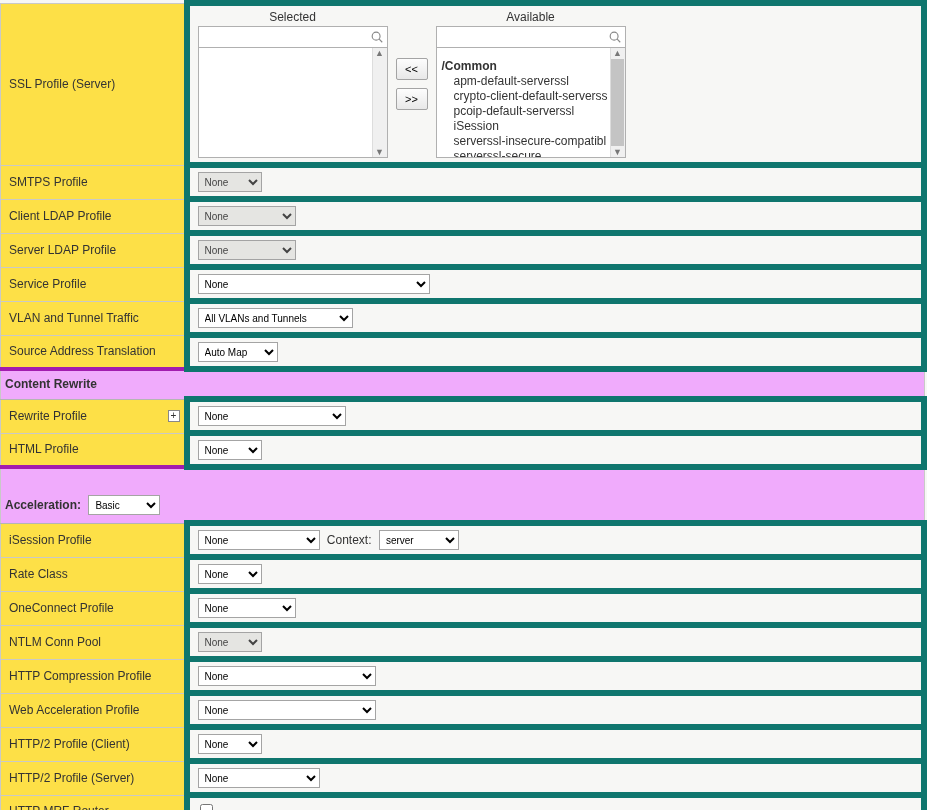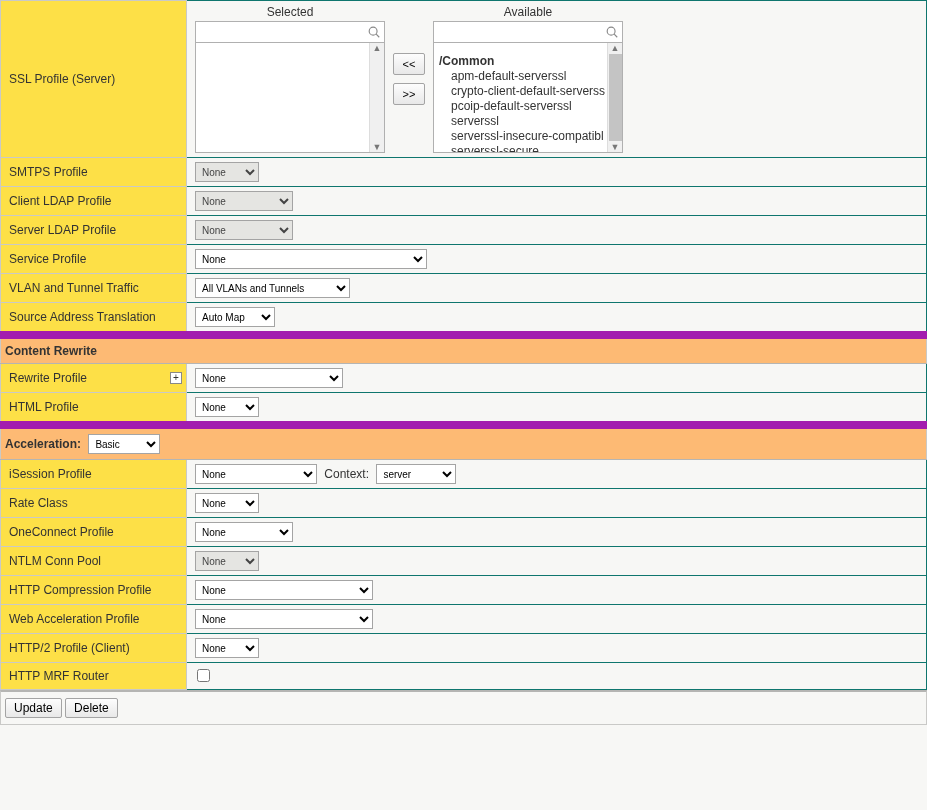--- a/index.html
+++ b/index.html
@@ -20,21 +20,21 @@
   table.form-table td.label-cell {
     width: 186px;
     background: #fde047;
     border: 1px solid #c9c9c7;
     padding: 5px 8px;
     vertical-align: middle;
     position: relative;
   }
   table.form-table td.value-cell {
     background: #f7f7f5;
-    border: 1px solid #0f766e;
+    border: 6px solid #0f766e;
     padding: 4px 8px;
     vertical-align: middle;
   }
   td.ssl-value-cell { padding: 6px 8px; }
   .dual-list { display: flex; align-items: flex-start; gap: 8px; }
   .dual-col { display: flex; flex-direction: column; }
   .dual-header {
     text-align: center;
     font-size: 12px;
     padding-bottom: 2px;
@@ -117,22 +117,22 @@
     transform: translateY(-50%);
     width: 12px; height: 12px;
     border: 1px solid #888;
     background: #fff;
     font-size: 10px;
     line-height: 10px;
     text-align: center;
     cursor: pointer;
   }
   .section-header-row td {
-    background: #fdba74;
-    border-top: 8px solid #a21caf;
+    background: #f0abfc;
+    border-top: 4px solid #a21caf;
     border-bottom: 1px solid #b5b5b3;
     padding: 5px 4px;
     font-weight: bold;
   }
   .section-header-row .plain { font-weight: normal; }
   .context-label { margin: 0 4px; }
   input[type="checkbox"] { margin: 2px; }
   .footer-bar {
     padding: 6px 4px;
     border: 1px solid #c9c9c7;
@@ -196,21 +196,21 @@
                   <circle cx="7" cy="7" r="4.5" fill="none" stroke="#888" stroke-width="1.3"></circle>
                   <line x1="10.5" y1="10.5" x2="14" y2="14" stroke="#888" stroke-width="1.3"></line>
                 </svg>
           </div>
           <div class="list-box">
             <div class="list-content">
               <div class="folder">/Common</div>
               <div class="item">apm-default-serverssl</div>
               <div class="item">crypto-client-default-serverss</div>
               <div class="item">pcoip-default-serverssl</div>
-              <div class="item">serverssl</div>
+              <div class="item">iSession</div>
               <div class="item">serverssl-insecure-compatibl</div>
               <div class="item">serverssl-secure</div>
             </div>
             <div class="scroll-col">
               <span class="scroll-arrow">▲</span>
               <div class="scroll-thumb"></div>
               <span class="scroll-arrow">▼</span>
             </div>
           </div>
         </div>
@@ -254,21 +254,21 @@
     <td class="value-cell"><select class="sel-w145"><option>None</option></select></td>
   </tr>
   <tr>
     <td class="label-cell">HTML Profile</td>
     <td class="value-cell"><select class="sel-w60"><option>None</option></select></td>
   </tr>
 
   <tr class="section-header-row">
     <td colspan="2">
       <span>Acceleration:</span>
-      <select class="sel-basic plain" style="margin-left:4px;"><option>Basic</option></select>
+      <select class="sel-basic plain" style="margin-left:4px;margin-top:20px;"><option>Basic</option></select>
     </td>
   </tr>
   <tr>
     <td class="label-cell">iSession Profile</td>
     <td class="value-cell">
       <select class="sel-w120"><option>None</option></select>
       <span class="context-label">Context:</span>
       <select class="sel-w80"><option>server</option></select>
     </td>
   </tr>
@@ -290,20 +290,24 @@
   </tr>
   <tr>
     <td class="label-cell">Web Acceleration Profile</td>
     <td class="value-cell"><select class="sel-w175"><option>None</option></select></td>
   </tr>
   <tr>
     <td class="label-cell">HTTP/2 Profile (Client)</td>
     <td class="value-cell"><select class="sel-w60"><option>None</option></select></td>
   </tr>
   <tr>
+    <td class="label-cell">HTTP/2 Profile (Server)</td>
+    <td class="value-cell"><select class="sel-w120"><option>None</option></select></td>
+  </tr>
+  <tr>
     <td class="label-cell">HTTP MRF Router</td>
     <td class="value-cell"><input type="checkbox" style=""></td>
   </tr>
 </tbody>
   </table>
 
 <div class="footer-bar">
   <button class="footer-btn">Update</button>
   <button class="footer-btn">Delete</button>
 </div>

